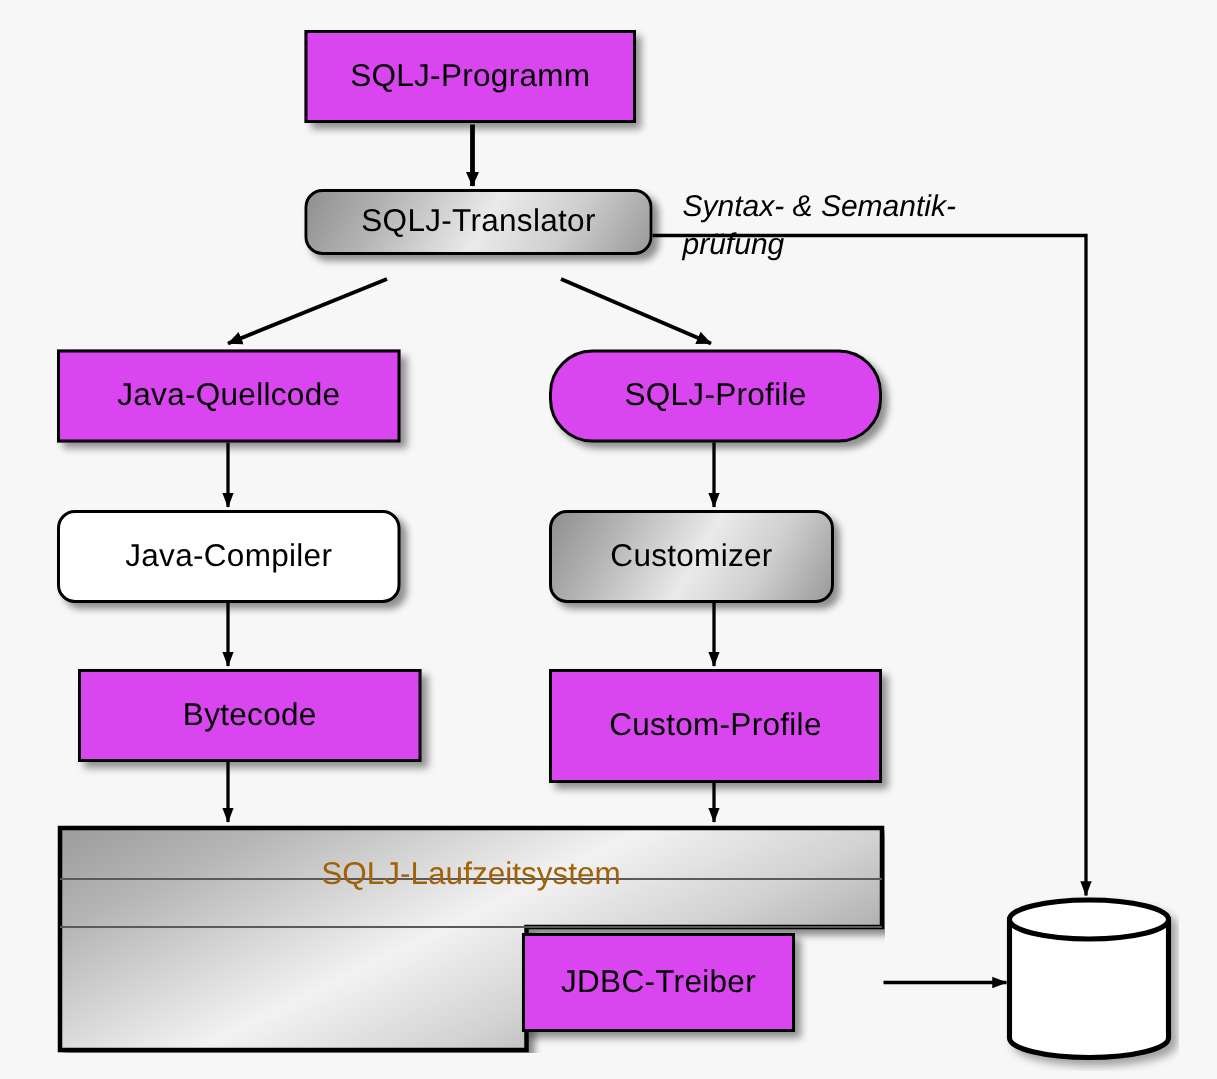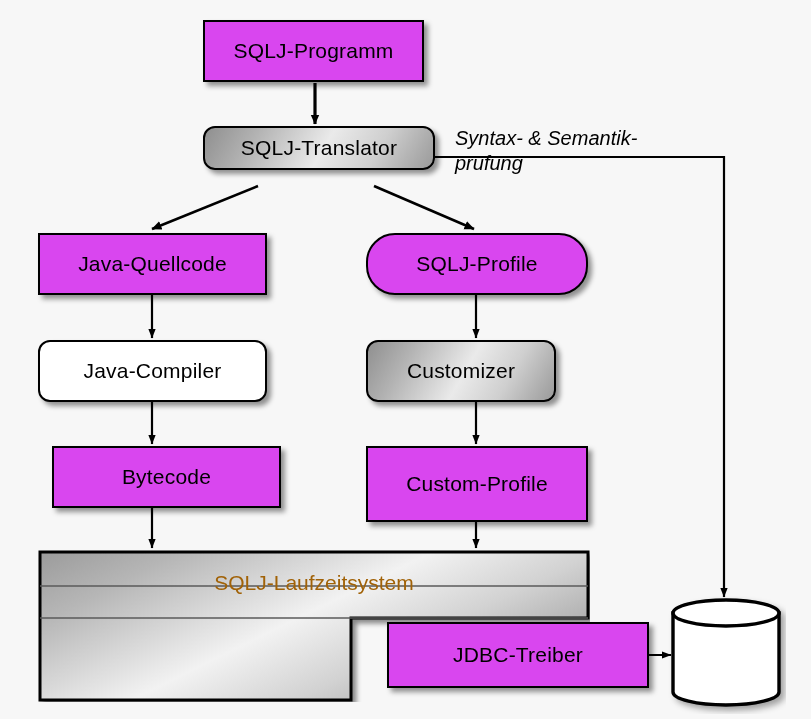--- a/index.html
+++ b/index.html
@@ -173,21 +173,21 @@
           <feDropShadow dx="4" dy="4" stdDeviation="2.5" flood-color="#000" flood-opacity="0.45"></feDropShadow>
         </filter>
       </defs>
       <path d="M 2,2 L 550,2 L 550,68 L 313,68 L 313,150 L 2,150 Z" fill="url(#rtgrad)" stroke="#000" stroke-width="3" filter="url(#rtshadow)"></path>
       <line x1="2" y1="36" x2="550" y2="36" stroke="#5a5a5a" stroke-width="1.3"></line>
       <line x1="2" y1="68" x2="550" y2="68" stroke="#5a5a5a" stroke-width="1.3"></line>
     </svg>
     <div class="runtime-label" style="width:552px; text-align:center; top:21px;">SQLJ-Laufzeitsystem</div>
   </div>
 
-  <div class="node plain" style="left:387px; top:622px; width:262px; height:66px;text-align:right;">
+  <div class="node plain" style="left:348px; top:622px; width:182px; height:66px;text-align:right;">
     <span>JDBC-Treiber</span>
   </div>
 
   <div class="cyl" style="left:666px; top:596px; width:120px; height:118px;">
     <svg viewBox="0 0 120 118" width="120" height="118" xmlns="http://www.w3.org/2000/svg">
       <defs>
         <filter id="cylshadow" x="-20%" y="-20%" width="150%" height="150%">
           <feDropShadow dx="4" dy="4" stdDeviation="3" flood-color="#000" flood-opacity="0.35"></feDropShadow>
         </filter>
       </defs>

